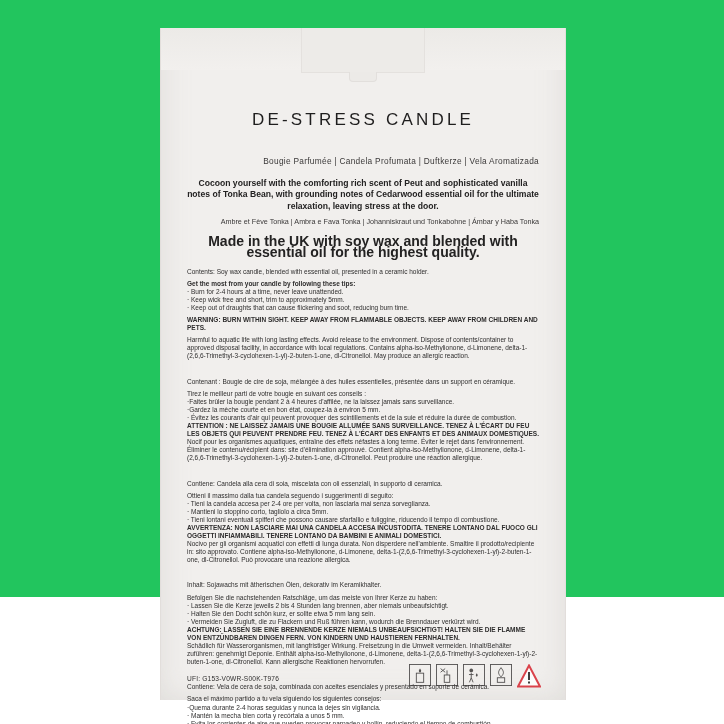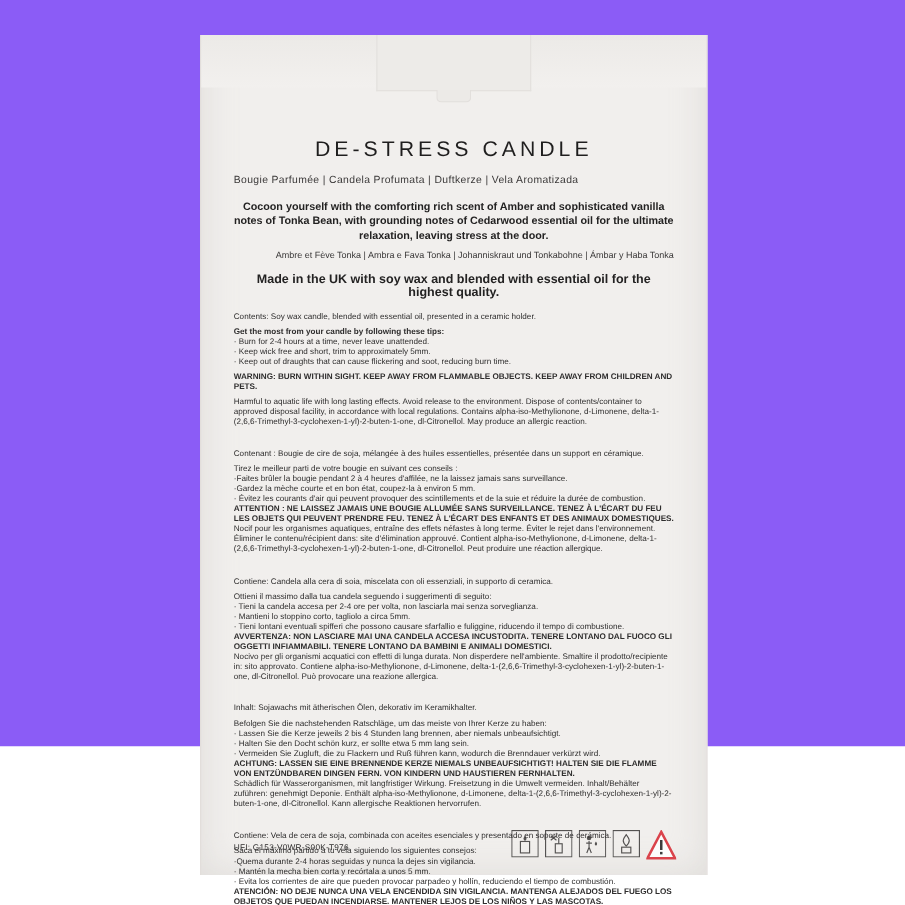--- a/index.html
+++ b/index.html
@@ -10,21 +10,21 @@
   body {
     width: 724px;
     height: 724px;
     font-family: "Liberation Sans", sans-serif;
     overflow: hidden;
   }
   .stage {
     position: relative;
     width: 724px;
     height: 597px;
-    background: #8b5cf6;
+    background: #22c55e;
   }
   
   .box {
     position: absolute;
     left: 160px;
     top: 28px;
     width: 404px;
     height: 672px;
     background: #f1efed;
     border-left: 1px solid #e2dedb;
@@ -72,44 +72,44 @@
 
   .title {
     text-align: center;
     font-size: 17px;
     letter-spacing: 3.2px;
     font-weight: 400;
     color: #1f1e1e;
     margin-top: 20px;
   }
   .subtitle {
-    text-align: left;
+    text-align: right;
     font-size: 8.3px;
     letter-spacing: 0.3px;
     color: #3a3838;
-    margin-top: 8px;
+    margin-top: 26px;
   }
   .intro {
     text-align: center;
     font-size: 8.6px;
     line-height: 11.4px;
     color: #232222;
     margin-top: 12px;
     font-weight: 600;
   }
   .intro-trans {
     text-align: right;
     font-size: 7.2px;
     line-height: 9.4px;
     color: #3a3838;
     margin-top: 5px;
   }
   .made-in {
     text-align: center;
-    font-size: 10px;
+    font-size: 14px;
     line-height: 11px;
     color: #232222;
     margin-top: 9px;
     font-weight: 600;
   }
 
   .block {
     margin-top: 10px;
     font-size: 6.5px;
     line-height: 8.1px;
@@ -156,21 +156,21 @@
 
 <div class="stage">
   <div class="box">
     <div class="box-top-shade"></div>
     <div class="flap"></div>
     <div class="tab"></div>
 
     <div class="content">
       <div class="title">DE-STRESS CANDLE</div>
       <div class="subtitle">Bougie Parfumée | Candela Profumata | Duftkerze | Vela Aromatizada</div>
-      <div class="intro">Cocoon yourself with the comforting rich scent of Amber and sophisticated vanilla notes of Tonka Bean, with grounding notes of Cedarwood essential oil for the ultimate relaxation, leaving stress at the door.</div>
+      <div class="intro">Cocoon yourself with the comforting rich scent of Peut and sophisticated vanilla notes of Tonka Bean, with grounding notes of Cedarwood essential oil for the ultimate relaxation, leaving stress at the door.</div>
       <div class="intro-trans">Ambre et Fève Tonka | Ambra e Fava Tonka | Johanniskraut und Tonkabohne | Ámbar y Haba Tonka</div>
       <div class="made-in">Made in the UK with soy wax and blended with essential oil for the highest quality.</div>
 
       <div class="block">
         <p>Contents: Soy wax candle, blended with essential oil, presented in a ceramic holder.</p>
         <div class="b-sep"></div>
         <p class="b-bold">Get the most from your candle by following these tips:</p>
         <p>· Burn for 2-4 hours at a time, never leave unattended.</p>
         <p>· Keep wick free and short, trim to approximately 5mm.</p>
         <p>· Keep out of draughts that can cause flickering and soot, reducing burn time.</p>

